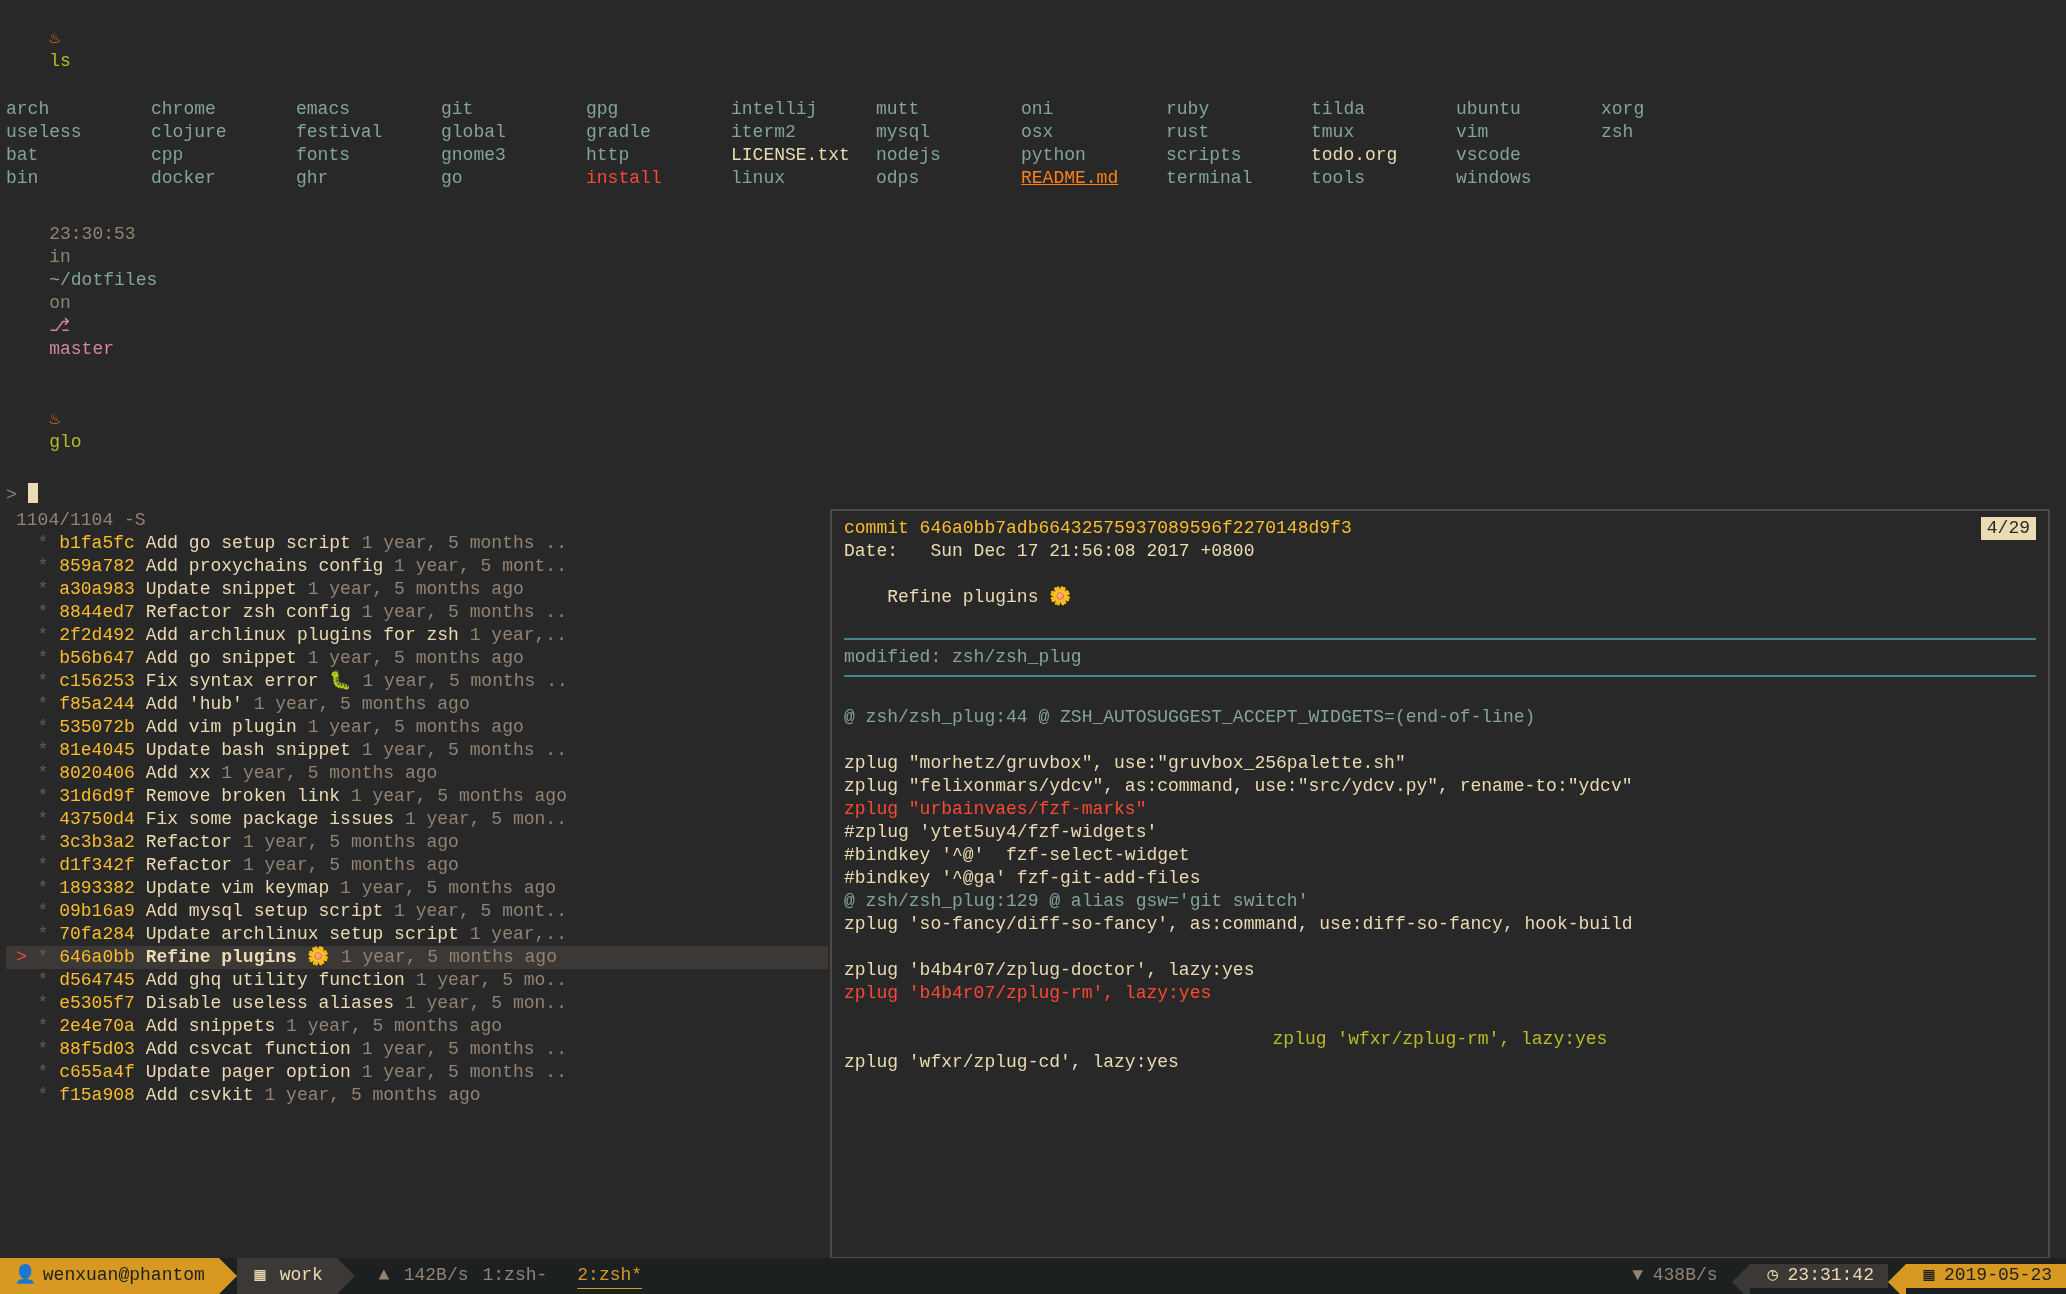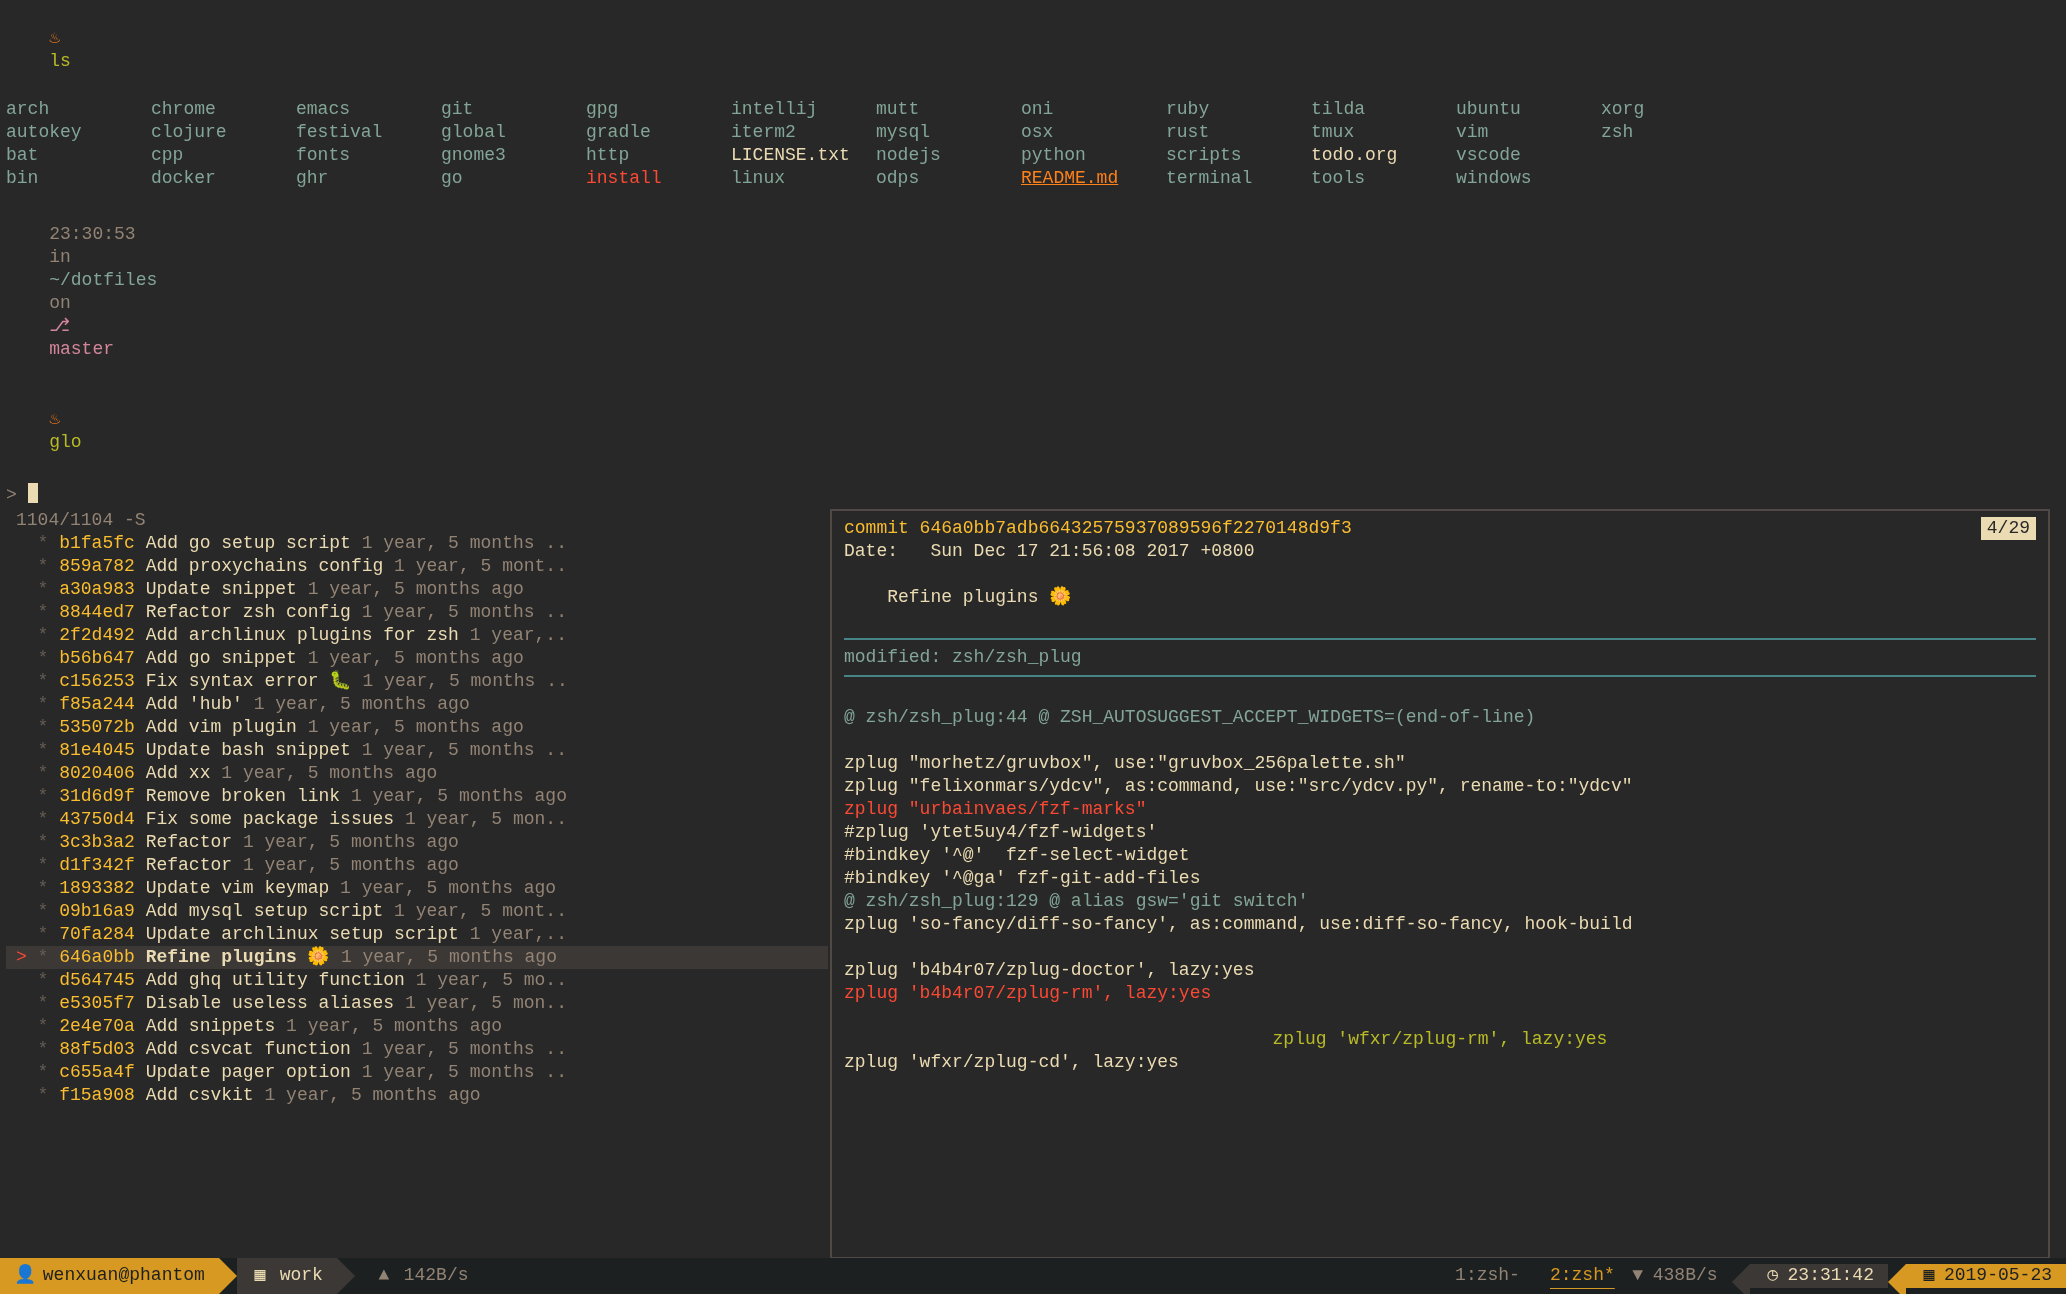--- a/index.html
+++ b/index.html
@@ -112,21 +112,21 @@
     border-top:18px solid transparent; border-bottom:18px solid transparent;
     border-left:18px solid var(--status-yellow);
   }
   .seg.work { background:#3c3836; color: var(--fg); margin-left:18px;}
   .seg.work::after {
     content:""; position:absolute; right:-18px; top:0;
     border-top:18px solid transparent; border-bottom:18px solid transparent;
     border-left:18px solid #3c3836;
   }
   .seg.net { margin-left:24px; color: var(--gray);}
-  .tabs { flex:1; display:flex; justify-content:flex-end; align-items:center; gap:30px;}
+  .tabs { flex:1; display:flex; justify-content:flex-start; align-items:center; gap:30px;}
   .tab { color: var(--gray);}
   .tab.active { color: var(--status-yellow); text-decoration: underline; text-underline-offset: 8px;}
   .right-segs { display:flex; align-items:center;}
   .rseg { padding: 0 14px; display:flex; align-items:center; gap:6px;}
   .rseg.netdown { color: var(--gray);}
   .rseg.clock { background:#3c3836; color: var(--fg); position:relative; margin-left:18px;}
   .rseg.clock::before {
     content:""; position:absolute; left:-18px; top:0;
     border-top:18px solid transparent; border-bottom:18px solid transparent;
     border-right:18px solid #3c3836;
@@ -158,21 +158,21 @@
         <div class="ls-cell">gpg</div>
         <div class="ls-cell">intellij</div>
         <div class="ls-cell">mutt</div>
         <div class="ls-cell">oni</div>
         <div class="ls-cell">ruby</div>
         <div class="ls-cell">tilda</div>
         <div class="ls-cell">ubuntu</div>
         <div class="ls-cell">xorg</div>
       </div>
       <div class="ls-row">
-        <div class="ls-cell">autokey</div>
+        <div class="ls-cell">useless</div>
         <div class="ls-cell">clojure</div>
         <div class="ls-cell">festival</div>
         <div class="ls-cell">global</div>
         <div class="ls-cell">gradle</div>
         <div class="ls-cell">iterm2</div>
         <div class="ls-cell">mysql</div>
         <div class="ls-cell">osx</div>
         <div class="ls-cell">rust</div>
         <div class="ls-cell">tmux</div>
         <div class="ls-cell">vim</div>

